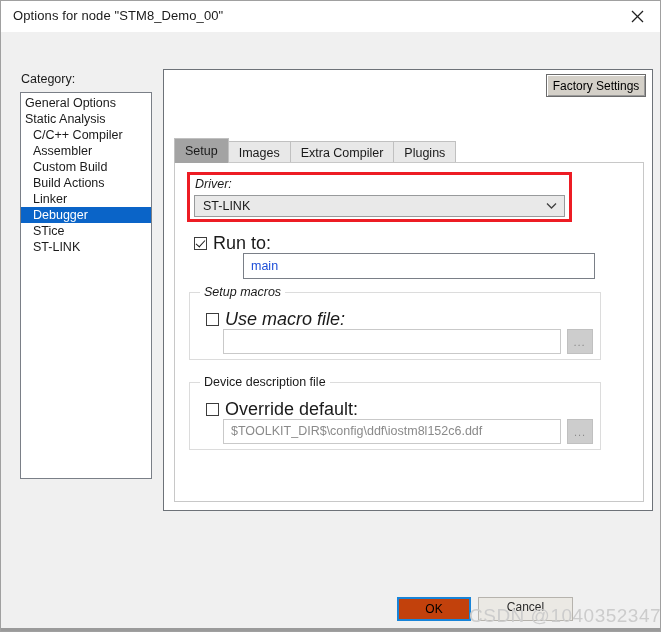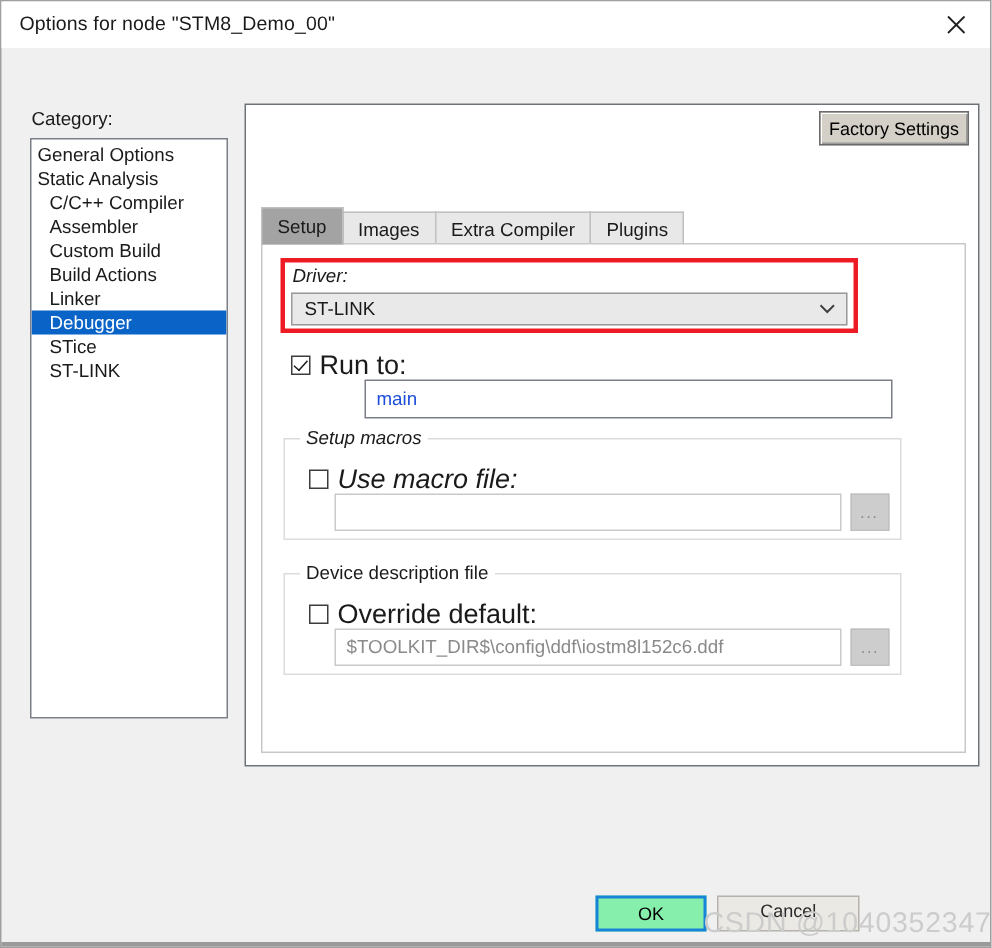--- a/index.html
+++ b/index.html
@@ -343,21 +343,21 @@
     line-height: 8px;
   }
 
   
   #ok-button {
     position: absolute;
     left: 396px;
     top: 596px;
     width: 74px;
     height: 24px;
-    background: #86efac;
+    background: #c2410c;
     border: 2px solid #1884d8;
     box-sizing: border-box;
     display: flex;
     align-items: center;
     justify-content: center;
     font-size: 12px;
     color: #000;
     cursor: default;
   }
   #cancel-button {

